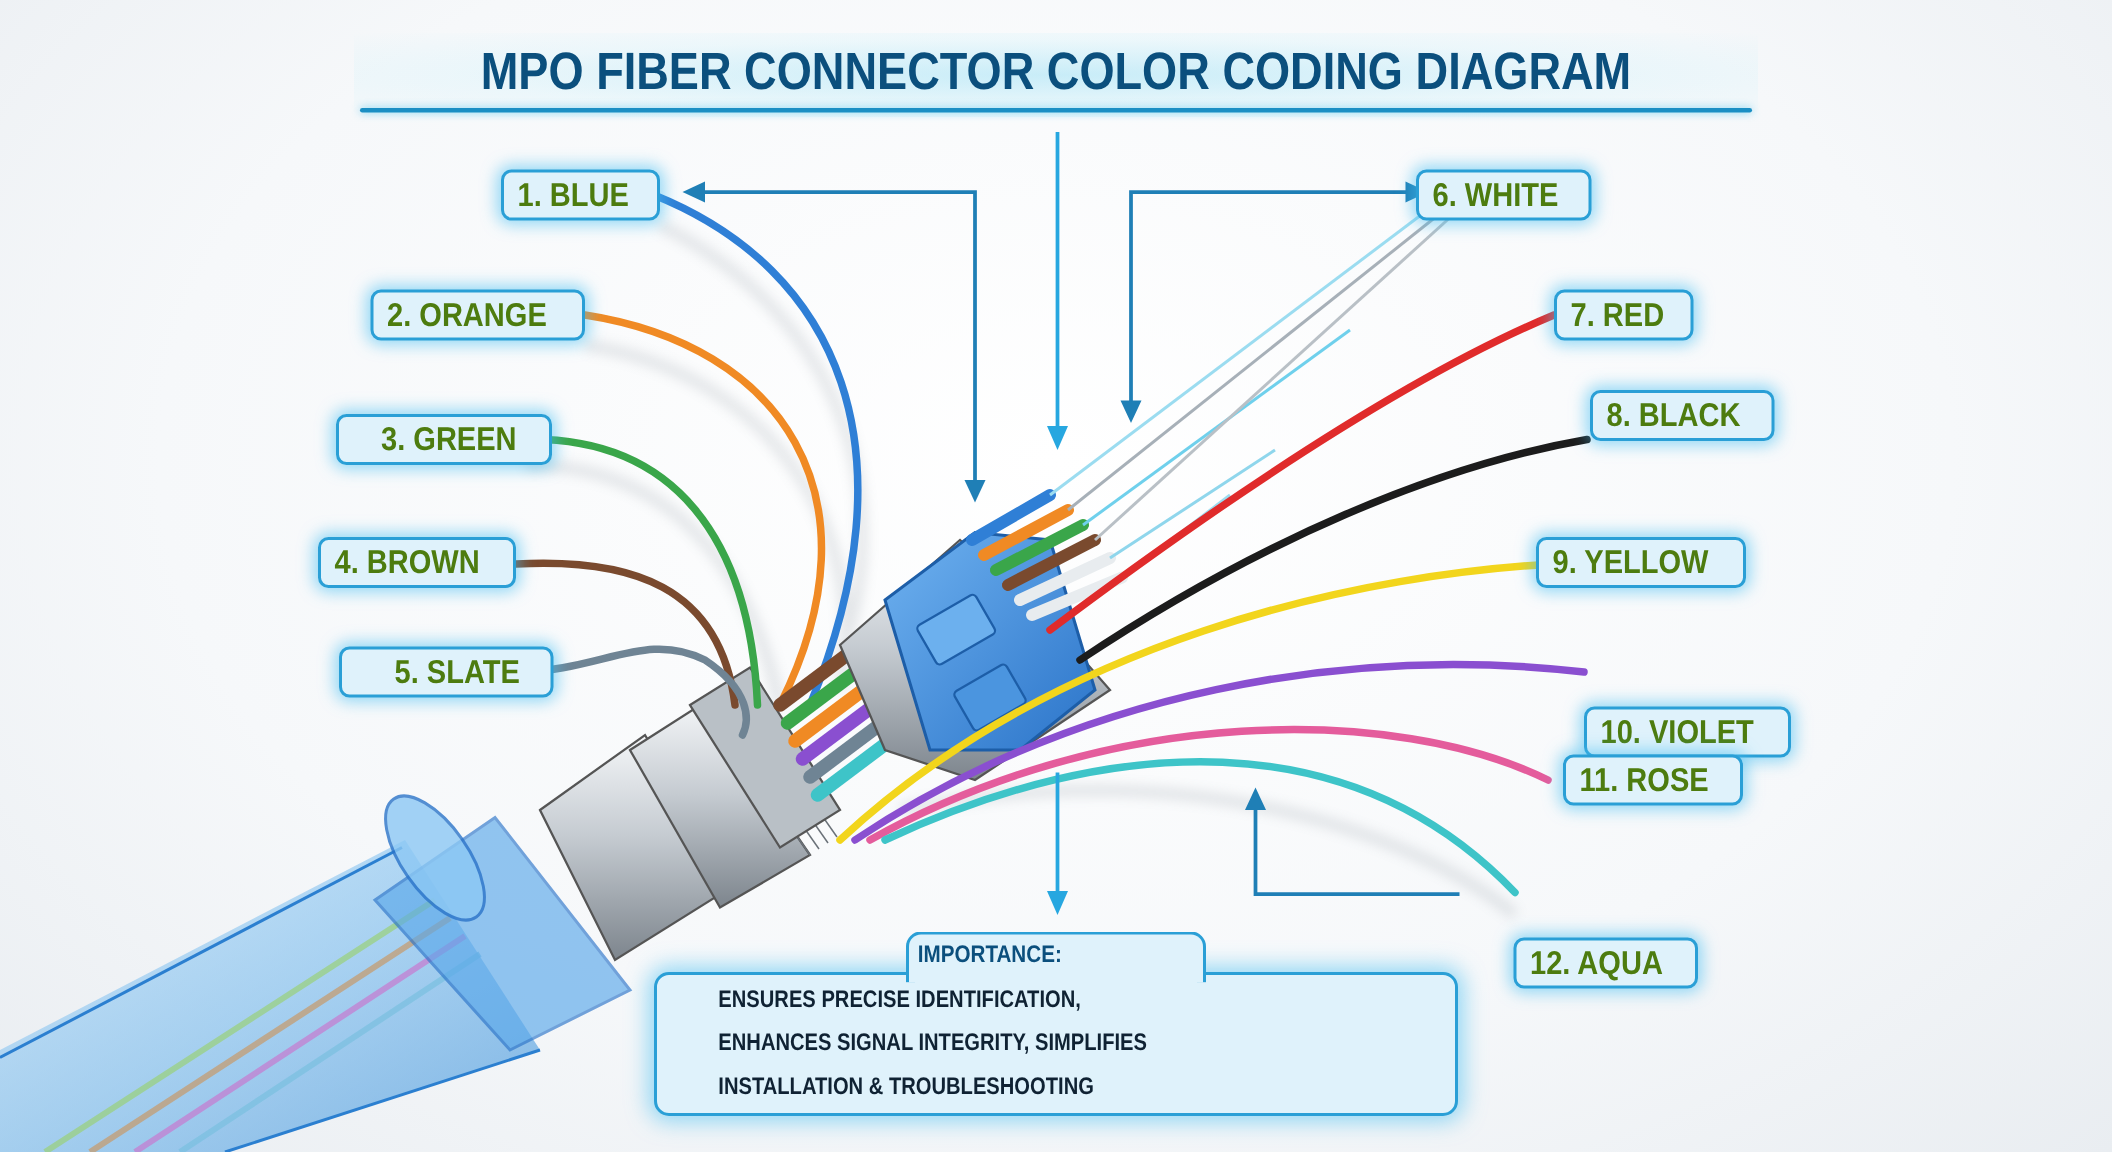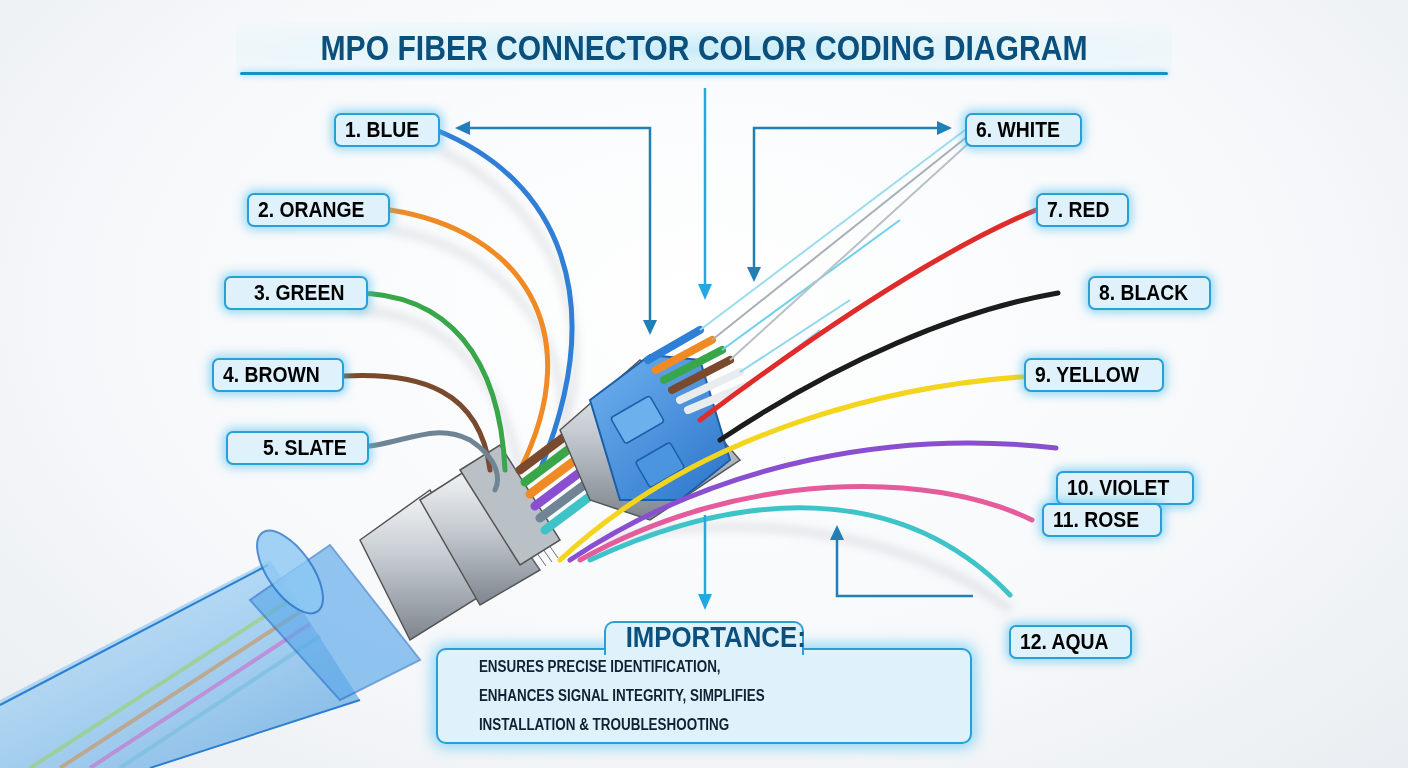--- a/index.html
+++ b/index.html
@@ -8,31 +8,31 @@
     font-family:"Liberation Sans", sans-serif;}
   .title-wrap{position:absolute;left:236px;top:22px;width:936px;height:56px;
     background:radial-gradient(ellipse at center, rgba(160,225,245,0.55) 0%, rgba(200,240,250,0.25) 60%, rgba(255,255,255,0) 100%);}
   .title{position:absolute;left:0;right:0;top:6px;text-align:center;
     font-family:"Liberation Sans", sans-serif;font-weight:bold;font-size:35px;
     color:#0b4f7d;letter-spacing:0px;transform:scaleX(0.86);transform-origin:center;white-space:nowrap;}
   .title-rule{position:absolute;left:4px;right:4px;top:50px;height:3px;background:#1b8fc4;border-radius:2px;
     box-shadow:0 0 6px rgba(60,190,235,0.7);}
   svg.art{position:absolute;left:0;top:0;}
   .label{position:absolute;height:34px;box-sizing:border-box;border:2px solid #2a9fd6;border-radius:7px;
-    background:#dff2fb;color:#000000;font-weight:bold;font-size:22px;line-height:30px;
+    background:#dff2fb;color:#4d7c0f;font-weight:bold;font-size:22px;line-height:30px;
     padding:0 9px;white-space:nowrap;
     box-shadow:0 0 10px 3px rgba(70,190,240,0.55);}
   .label span{display:inline-block;transform:scaleX(0.88);transform-origin:left center;}
   .imp{position:absolute;left:436px;top:648px;width:536px;height:96px;box-sizing:border-box;
     border:2px solid #2a9fd6;border-radius:10px;background:#dff2fb;
     box-shadow:0 0 14px 4px rgba(70,190,240,0.55);}
   .imp-tab{position:absolute;left:604px;top:621px;width:200px;height:34px;box-sizing:border-box;
     border:2px solid #2a9fd6;border-bottom:none;border-radius:10px 10px 0 0;background:#dff2fb;}
-  .imp-head{position:absolute;left:604px;top:622px;width:224px;text-align:center;
-    color:#0b4f7d;font-weight:bold;font-size:30px;line-height:30px;}
+  .imp-head{position:absolute;left:604px;top:622px;width:224px;text-align:left;
+    color:#0b4f7d;font-weight:bold;font-size:16px;line-height:30px;}
   .imp-head span{display:inline-block;transform:scaleX(0.86);}
   .imp-body{position:absolute;left:436px;top:652px;width:536px;text-align:left;
     color:#0f2233;font-weight:bold;font-size:16px;line-height:29px;}
   .imp-body div{transform:scaleX(0.84);transform-origin:center;white-space:nowrap;}
 </style>
 </head>
 <body>
 
 <div class="title-wrap">
   <div class="title">MPO FIBER CONNECTOR COLOR CODING DIAGRAM</div>
@@ -162,23 +162,23 @@
     <polygon points="837,525 830,540 844,540"></polygon>
   </g>
 </svg>
 
 <div class="label" style="left:334px;top:113px;"><span>1. BLUE</span></div>
 <div class="label" style="left:247px;top:193px;"><span>2. ORANGE</span></div>
 <div class="label" style="left:224px;top:276px;padding-left:28px;"><span>3. GREEN</span></div>
 <div class="label" style="left:212px;top:358px;"><span>4. BROWN</span></div>
 <div class="label" style="left:226px;top:431px;padding-left:35px;"><span>5. SLATE</span></div>
 
-<div class="label" style="left:965px;top:113px;"><span>6. WHITE</span></div>
+<div class="label" style="left:944px;top:113px;"><span>6. WHITE</span></div>
 <div class="label" style="left:1036px;top:193px;text-align:center;"><span>7. RED</span></div>
-<div class="label" style="left:1060px;top:276px;margin-left:28px;"><span>8. BLACK</span></div>
+<div class="label" style="left:1060px;top:260px;"><span>8. BLACK</span></div>
 <div class="label" style="left:1024px;top:358px;"><span>9. YELLOW</span></div>
 <div class="label" style="left:1056px;top:431px;margin-top:40px;"><span>10. VIOLET</span></div>
 <div class="label" style="left:1042px;top:503px;"><span>11. ROSE</span></div>
 <div class="label" style="left:1009px;top:578px;margin-top:47px;"><span>12. AQUA</span></div>
 
 <div class="imp"></div>
 <div class="imp-tab"></div>
 <div class="imp-head"><span>IMPORTANCE:</span></div>
 <div class="imp-body">
   <div>ENSURES PRECISE IDENTIFICATION,</div>

